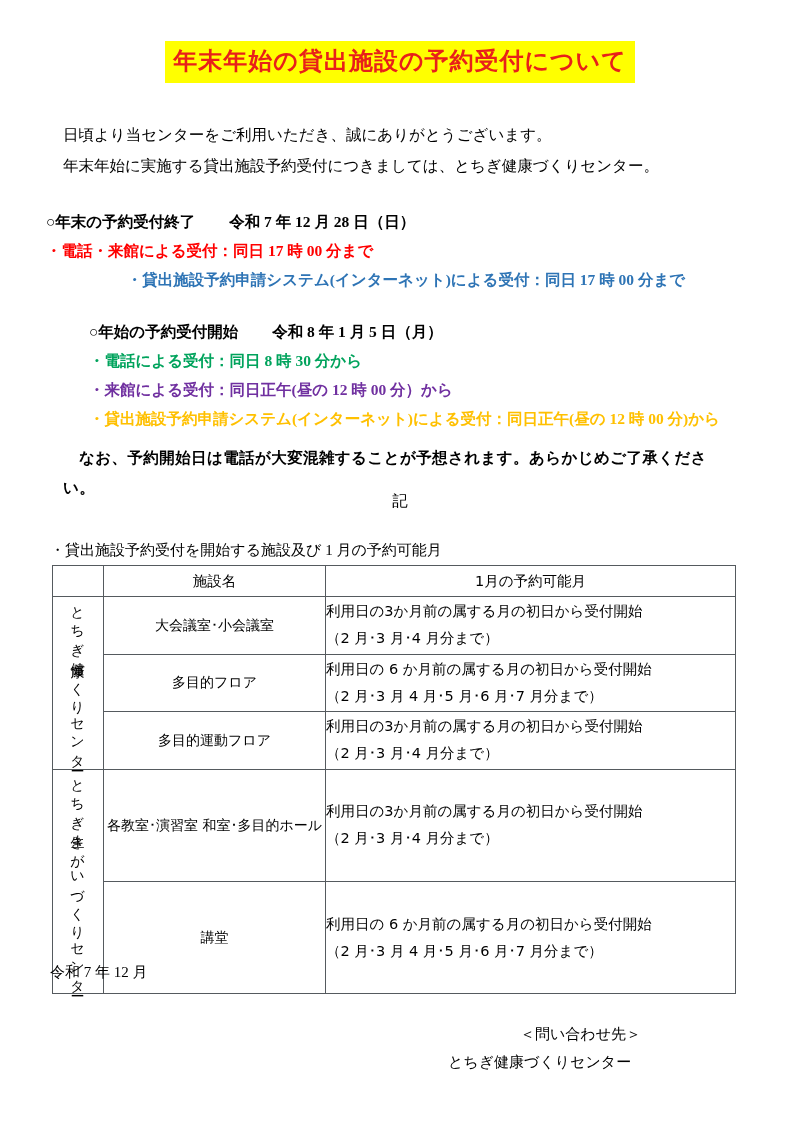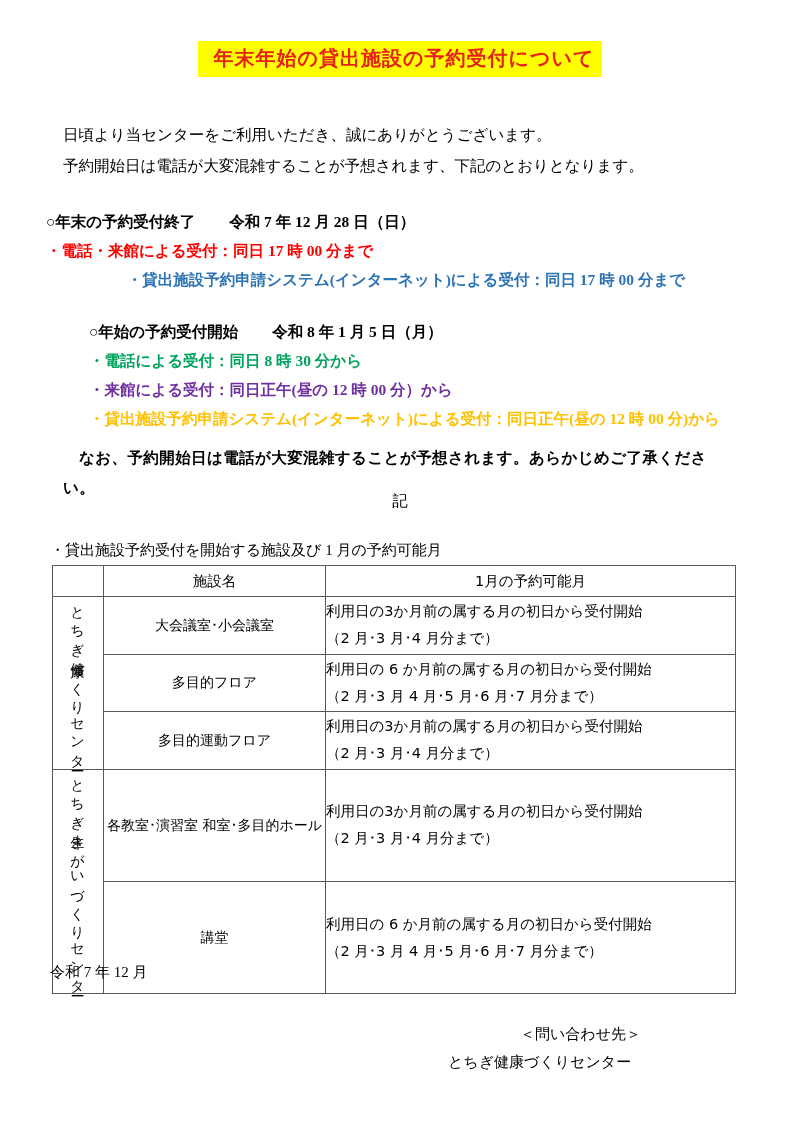--- a/index.html
+++ b/index.html
@@ -29,25 +29,25 @@
     position: absolute;
     top: 41px;
     left: 0;
     width: 800px;
     text-align: center;
   }
   .title {
     display: inline-block;
     background: #FFFF00;
     color: #E8201A;
-    font-size: 20px;
+    font-size: 24px;
     font-weight: bold;
     letter-spacing: 1px;
     line-height: 1.45;
-    padding: 3px 8px 4px 16px;
+    padding: 3px 8px 4px 8px;
     font-family: Liberation Sans, sans-serif;
   }
 
   
   .intro {
     position: absolute;
     top: 119px;
     left: 63px;
     width: 690px;
     line-height: 31px;
@@ -199,21 +199,21 @@
 <body>
 
 <div class="page">
 
   <div class="title-wrap">
     <span class="title" style="color: rgb(232, 32, 26); background: rgb(255, 255, 0);">年末年始の貸出施設の予約受付について</span>
   </div>
 
   <div class="intro">
     <div>日頃より当センターをご利用いただき、誠にありがとうございます。</div>
-    <div>予約開始日は電話が大変混雑することが予想されます、下記のとおりとなります。</div>
+    <div>年末年始に実施する貸出施設予約受付につきましては、とちぎ健康づくりセンター。</div>
   </div>
 
   <div class="section sec-yearend">
     <div class="sec-head">
       <span>○年末の予約受付終了</span><span class="gap"></span><span>令和 7 年 12 月 28 日（日）</span>
     </div>
     <div class="bullet c-red" style="color: rgb(255, 0, 0);">・電話・来館による受付：同日 17 時 00 分まで</div>
     <div class="bullet c-blue" style="color: rgb(46, 116, 181); text-align: center;">・貸出施設予約申請システム(インターネット)による受付：同日 17 時 00 分まで</div>
   </div>
 

